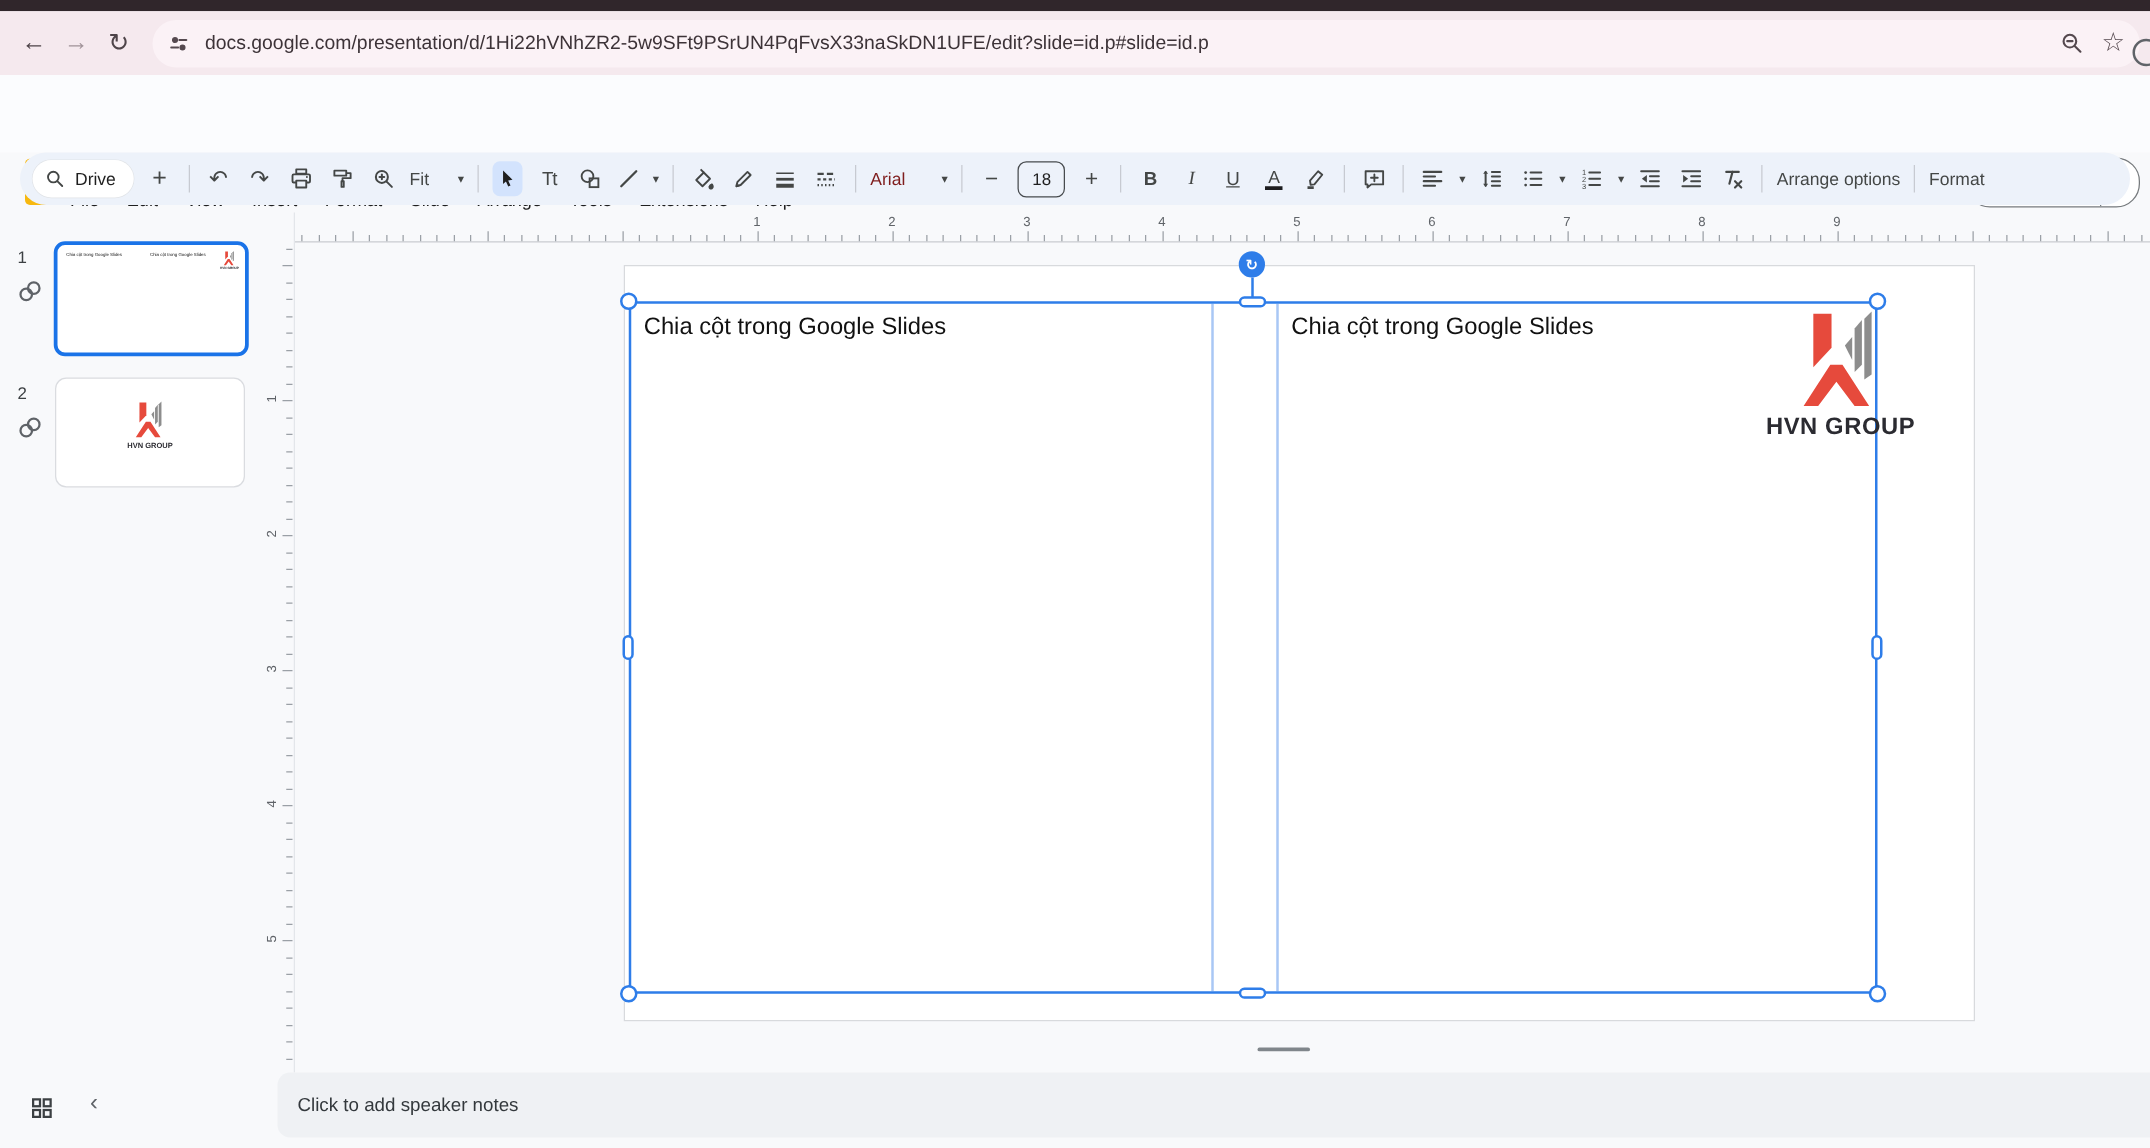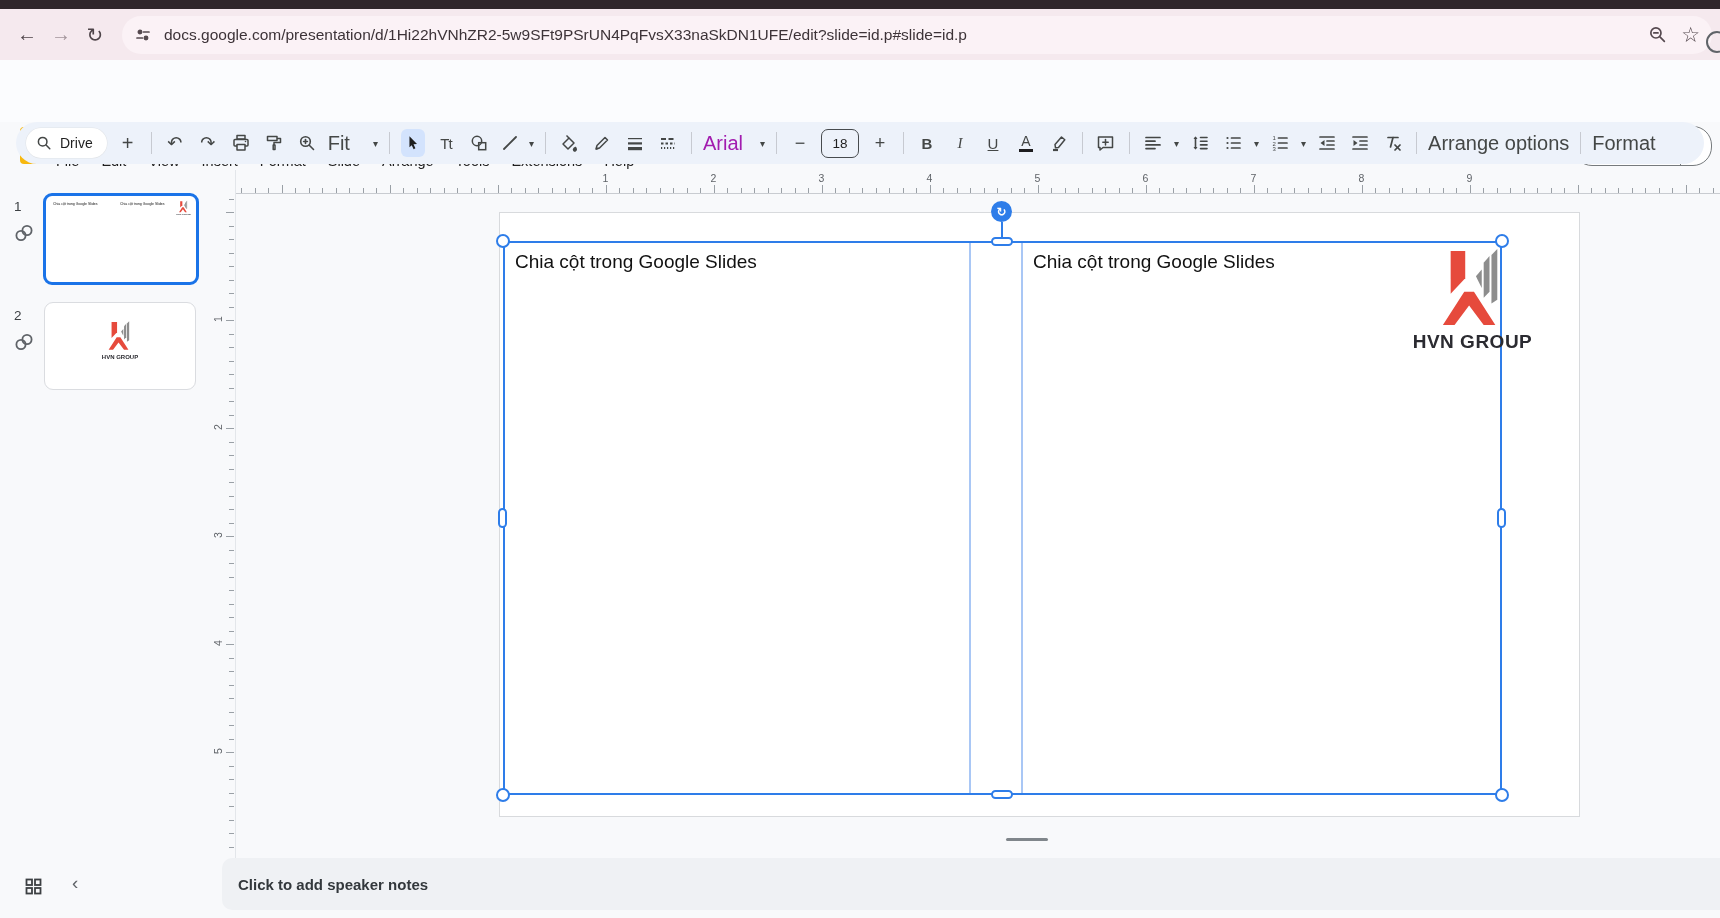--- a/index.html
+++ b/index.html
@@ -32,21 +32,21 @@
   #slideshowbtn{display:flex;align-items:stretch;border:1px solid #767a7d;border-radius:19px;background:#fff;height:38px;overflow:hidden;}
   #slideshowbtn .lbl{display:flex;align-items:center;padding:0 20px;font-size:14.5px;color:#1f1f1f;}
   #slideshowbtn .caretpart{display:flex;align-items:center;padding:0 12px;border-left:1px solid #767a7d;color:#444746;font-size:11px;}
   
   #toolbar{left:16px;top:122px;width:1688px;height:42px;background:#edf2fa;border-radius:21px;
     display:flex;align-items:center;padding:0 10px;gap:9px;box-sizing:border-box;}
   .tbtn{min-width:24px;height:28px;display:flex;align-items:center;justify-content:center;border-radius:6px;color:#444746;}
   .sep{width:1px;height:22px;background:#c7cad1;margin:0 2px;}
   #menuspill{background:#fff;border-radius:15px;height:30px;display:flex;align-items:center;padding:0 14px 0 10px;gap:8px;
     font-size:14px;color:#1f1f1f;box-shadow:0 0 0 0.5px #e0e3e7;}
-  .tlabel{font-size:20px;color:#444746;}
+  .tlabel{font-size:14px;color:#444746;}
   .caret{font-size:10px;color:#444746;}
   #cursorbtn{background:#d3e3fd;}
   .ltr{font-size:15px;color:#444746;width:22px;text-align:center;}
   #fsbox{width:36px;height:27px;border:1.5px solid #474b4e;border-radius:7px;display:flex;align-items:center;justify-content:center;
     font-size:13.5px;color:#1f1f1f;background:transparent;}
   #tcolor{display:flex;flex-direction:column;align-items:center;line-height:1;}
   #tcolor .bar{width:14px;height:3px;background:#1d1d1f;margin-top:1px;}
   svg.i{display:block;}
   
   #vline{left:235px;top:170px;width:1px;height:688px;background:#e3e6ea;}
@@ -72,21 +72,21 @@
   .hpillv{width:9px;height:20px;border-radius:5px;}
   .hpillh{width:22px;height:9px;border-radius:5px;}
   #rotstem{left:1001px;top:222px;width:2px;height:19px;background:#2e7de9;}
   #rothandle{left:991px;top:201px;width:21px;height:21px;border-radius:50%;background:#2e7de9;color:#fff;
     display:flex;align-items:center;justify-content:center;font-size:12px;font-weight:bold;}
   .slidetext{font-size:19px;color:#111;white-space:nowrap;}
   #logotext{font-size:19px;font-weight:bold;letter-spacing:.5px;color:#2b2b31;}
   #dragbar{left:1006px;top:838px;width:42px;height:3px;background:#80868b;border-radius:2px;}
   
   #notes{left:222px;top:858px;width:1498px;height:52px;background:#eff1f4;border-radius:10px 0 0 10px;
-    display:flex;align-items:center;padding-left:16px;box-sizing:border-box;font-weight:bold;}
+    display:flex;align-items:center;padding-left:16px;box-sizing:border-box;}
   #notestext{font-size:15px;color:#33383c;}
   #gridbtn{left:24px;top:877px;}
   #collapsebtn{left:72px;top:872px;font-size:19px;color:#5f6368;}
 </style>
 </head>
 <body>
 
 <div id="screen">
 
   <div class="abs" id="topstrip"></div>
@@ -263,21 +263,21 @@
       </svg>
     </span>
     <span class="tbtn">
       <svg class="i" width="18" height="18" viewBox="0 0 18 18" stroke="#444746" stroke-width="1.8">
         <line x1="2" y1="5" x2="16" y2="5" stroke-dasharray="5,2.5"></line>
         <line x1="2" y1="9.5" x2="16" y2="9.5" stroke-dasharray="2.5,2"></line>
         <line x1="2" y1="14" x2="16" y2="14" stroke-dasharray="1.2,1.8"></line>
       </svg>
     </span>
     <span class="sep"></span>
-    <span class="tlabel" style="width:48px;color:#a21caf">Arial</span>
+    <span class="tlabel" style="width:48px;color:#7f1d1d">Arial</span>
     <span class="caret">▾</span>
     <span class="sep"></span>
     <span class="tbtn" style="font-size:18px">−</span>
     <span id="fsbox">18</span>
     <span class="tbtn" style="font-size:18px">+</span>
     <span class="sep"></span>
     <span class="tbtn ltr" style="font-weight:bold">B</span>
     <span class="tbtn ltr" style="font-style:italic;font-family:'Liberation Serif','DejaVu Serif',serif">I</span>
     <span class="tbtn ltr" style="text-decoration:underline">U</span>
     <span class="tbtn" id="tcolor">

